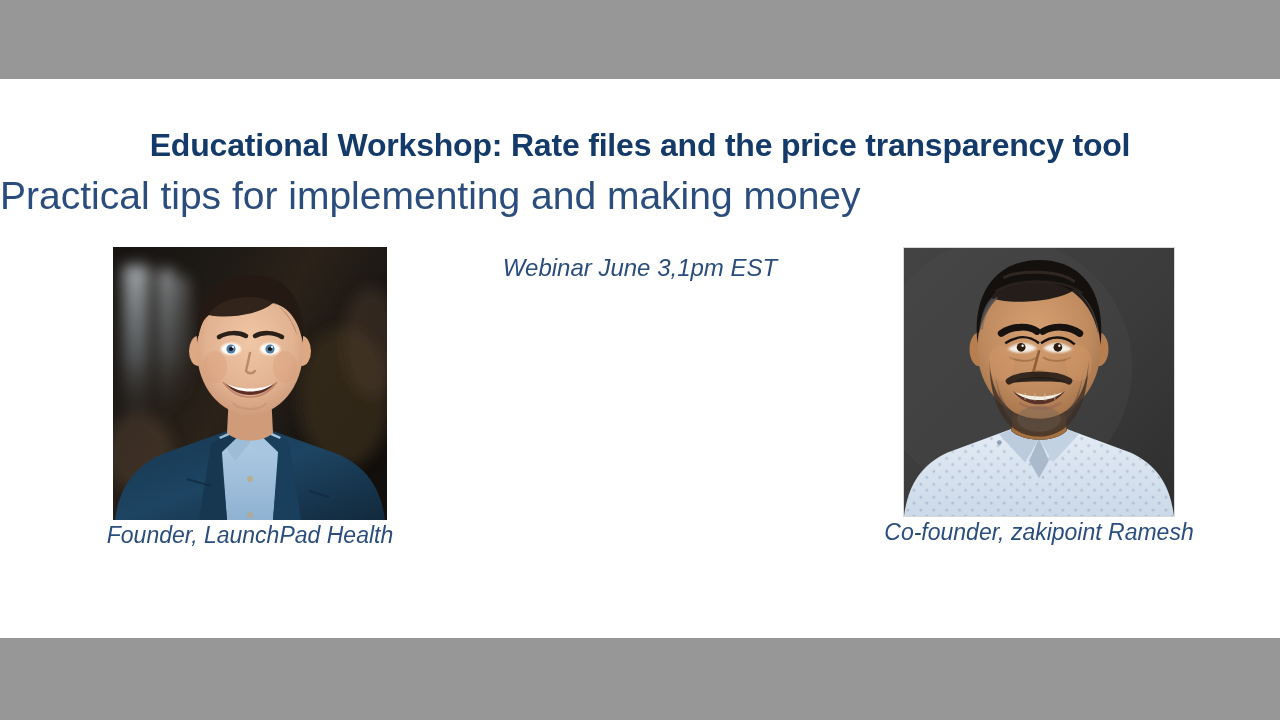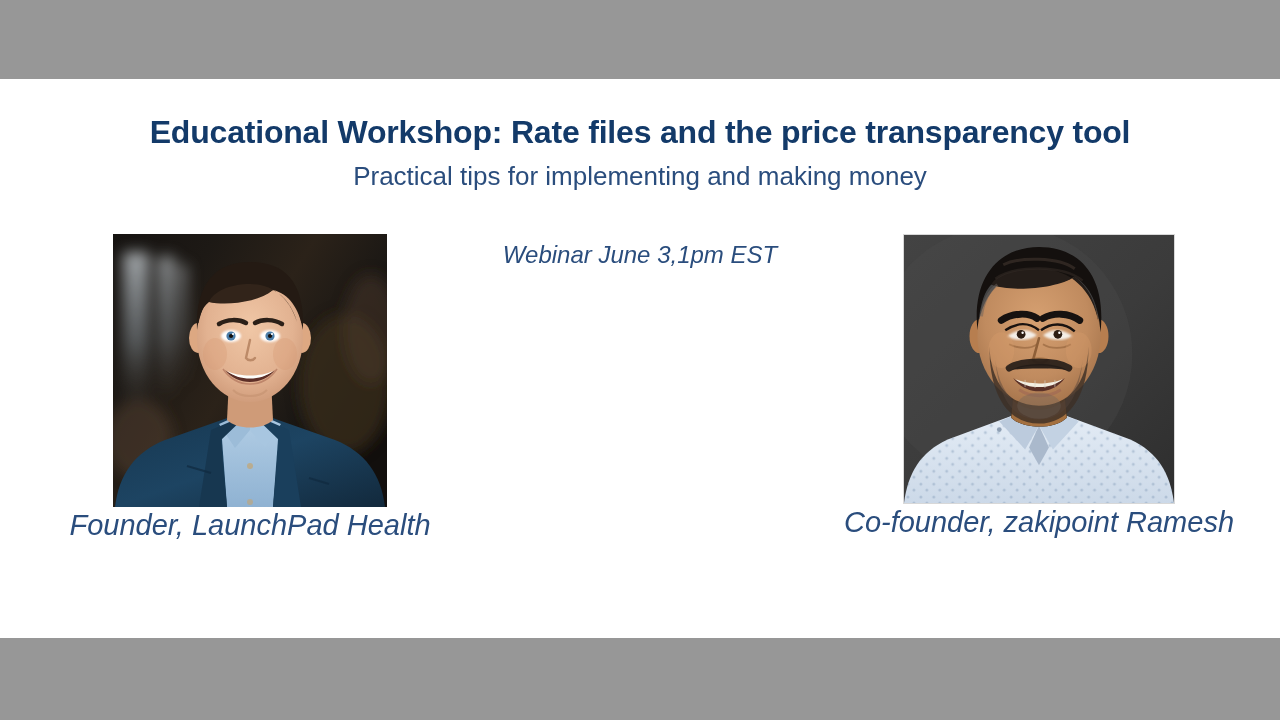--- a/index.html
+++ b/index.html
@@ -28,21 +28,21 @@
     width: 1280px;
     background: #979797;
   }
   .bar-top    { top: 0;    height: 79px; }
   .bar-bottom { top: 638px; height: 82px; }
 
   
   .stage {
     position: absolute;
     left: 0;
-    top: 73px;
+    top: 86px;
     width: 1280px;
     height: 559px;
   }
 
   
   .title {
     position: absolute;
     left: 0;
     top: 41px;
     width: 1280px;
@@ -51,22 +51,21 @@
     font-weight: bold;
     color: #133a69;
     letter-spacing: -0.2px;
     white-space: nowrap;
   }
   .subtitle {
     position: absolute;
     left: 0;
     top: 88px;
     width: 1280px;
-    text-align: center;
-    font-size: 26px;
+    font-size: 39px;
     font-weight: normal;
     color: #2a4d7d;
     white-space: nowrap;
   }
   .webinar-line {
     position: absolute;
     left: 0;
     top: 168px;
     width: 1280px;
     text-align: center;
@@ -105,21 +104,21 @@
     text-align: center;
     font-size: 27px;
     font-weight: normal;
     color: #1f4473;
     white-space: nowrap;
     line-height: 1.05;
   }
   .speaker-role {
     margin-top: 3px;
     text-align: center;
-    font-size: 29px;
+    font-size: 23px;
     font-style: italic;
     color: #2a4d7d;
     white-space: nowrap;
     line-height: 1.05;
   }
 </style>
 </head>
 <body>
 
 <div class="slide">

